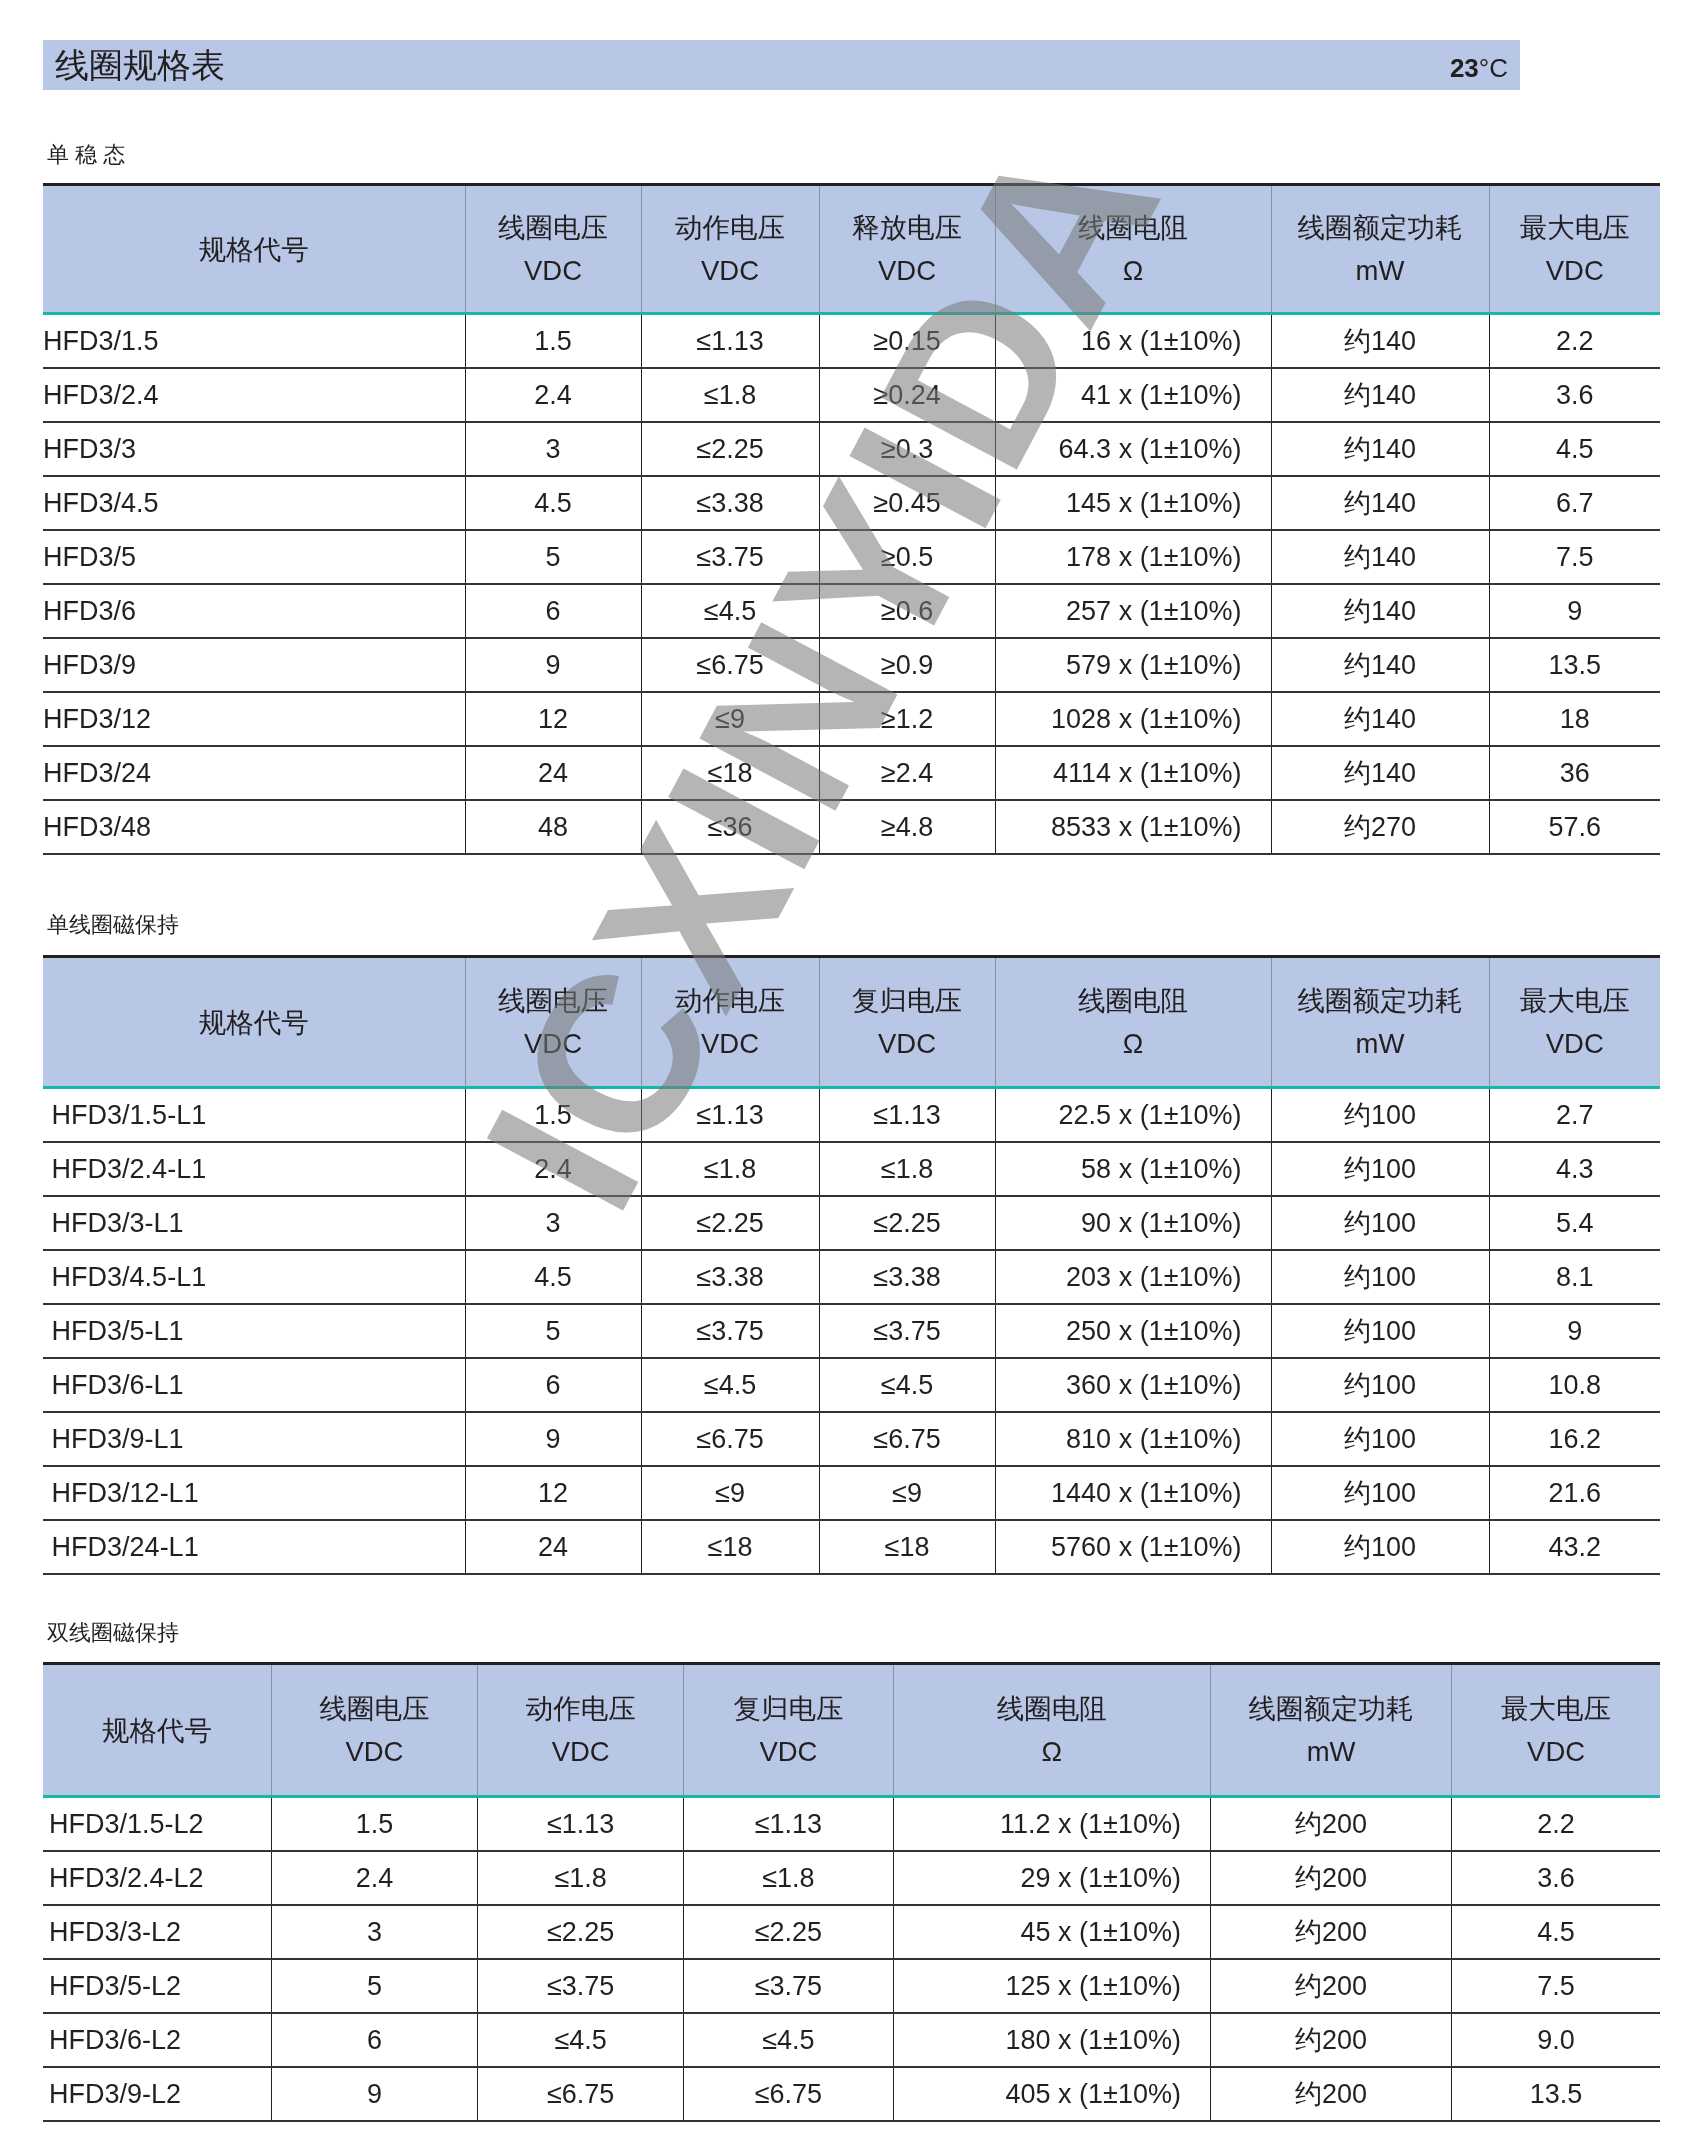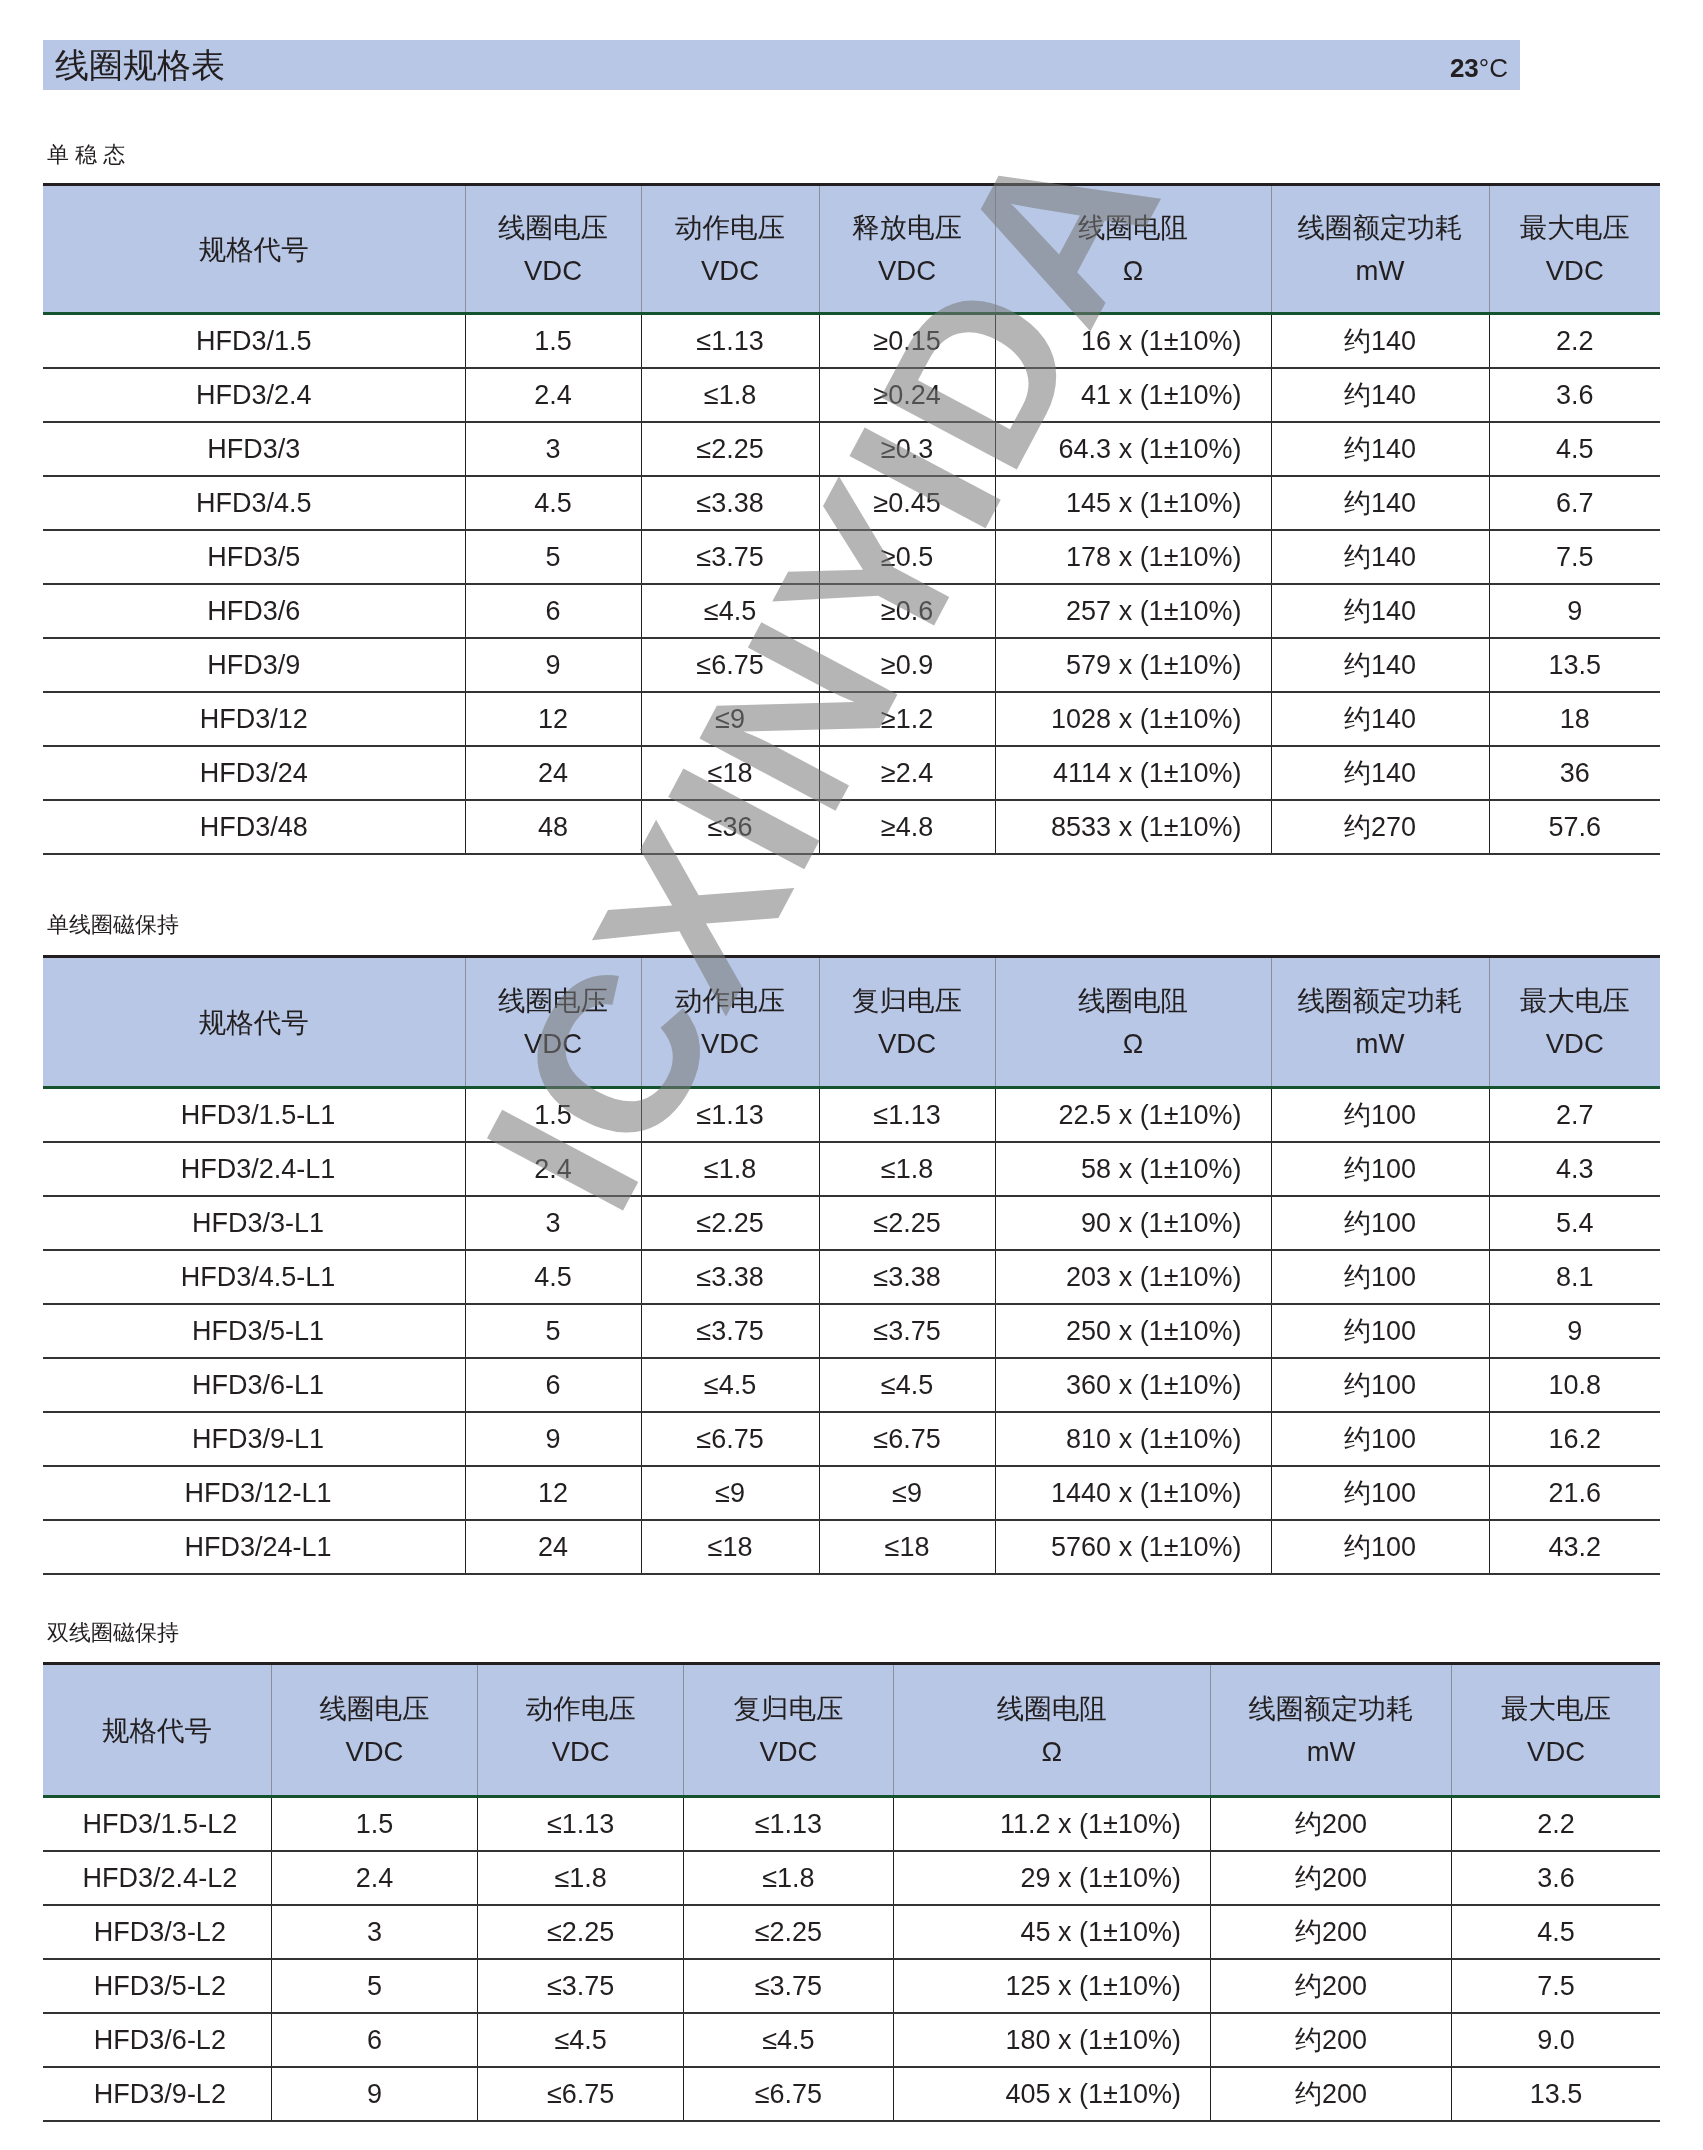--- a/index.html
+++ b/index.html
@@ -8,24 +8,24 @@
   .title-bar { position:absolute; left:43px; top:40px; width:1477px; height:50px;
                background:#b7c7e5; }
   .title-text { position:absolute; left:12px; top:6px; font-size:34px; line-height:38px; color:#231f20; }
   .temp { position:absolute; right:12px; top:13px; font-size:26px; line-height:30px; font-weight:bold; }
   .temp .deg { font-weight:normal; }
   .section-title { position:absolute; left:47px; font-size:22px; line-height:34px; color:#231f20; }
   table.spec { position:absolute; left:43px; border-collapse:collapse; table-layout:fixed; }
   table.spec th { background:#b7c7e5; font-weight:normal; font-size:27.5px; line-height:43px;
                   color:#231f20; border-left:0.9px solid #8a8f9c; vertical-align:middle; text-align:center; }
   table.spec th:first-child { border-left:none; }
-  table.spec thead tr { border-top:3.4px solid #231f20; border-bottom:3px solid #14532d; }
+  table.spec thead tr { border-top:3.4px solid #231f20; border-bottom:3px solid #14b8a6; }
   table.spec td { font-size:27px; height:52px; text-align:center; border-left:0.9px solid #231f20;
                   border-bottom:2.2px solid #333; padding:0; white-space:nowrap; }
-  table.spec td:first-child { border-left:none; text-align:center; }
+  table.spec td:first-child { border-left:none; text-align:left; }
   table.spec td.res { text-align:right; padding-right:29px;padding-left:21px; }
   .t1 td:first-child { padding-left:0; }
   .t2 td:first-child { padding-left:8.6px; }
   .t3 td:first-child { padding-left:6px; }
   .watermark { position:absolute; left:434px; top:1127px; font-size:224px; font-weight:bold;
                color:rgba(120,120,120,0.55); transform:rotate(-62deg); transform-origin:left top;
                letter-spacing:4.3px; white-space:nowrap; pointer-events:none; }
 </style>
 </head>
 <body>

